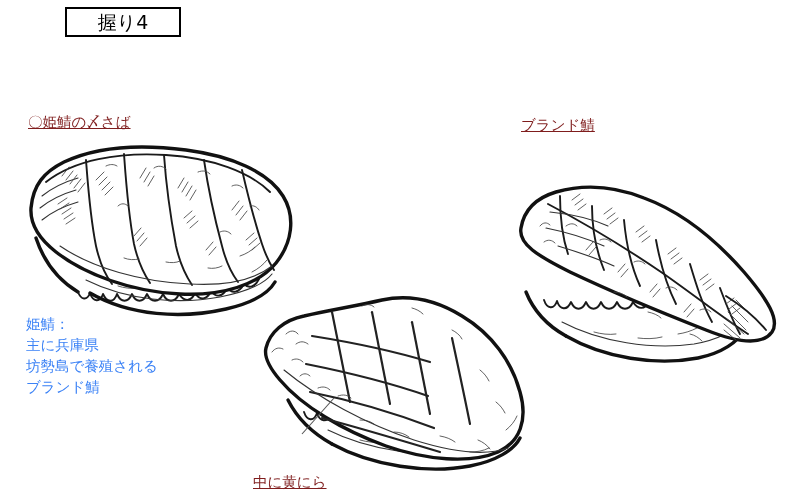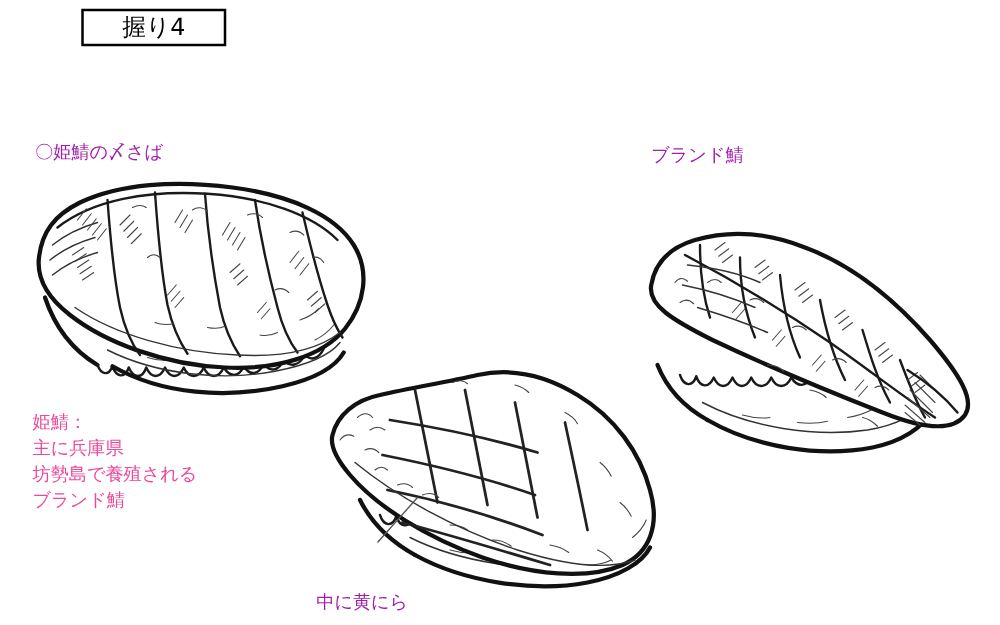--- a/index.html
+++ b/index.html
@@ -40,34 +40,35 @@
     margin-left: 48px;
   }
   .title-text {
     font-size: 19px;
     color: #000000;
     letter-spacing: 0px;
     line-height: 1;
   }
   .label {
     position: absolute;
-    color: #a21caf;
+    color: #7f1d1d;
     font-size: 14.5px;
     line-height: 1.42;
     white-space: pre;
+    text-decoration: underline;
   }
   #label-saba   { left: 28px;  top: 112px; }
   #label-ebi    { left: 521px; top: 115px; }
   #label-karei  { left: 305px; top: 247px; }
   #label-nira   { left: 253px; top: 436px; margin-top: 36px; }
   .caption {
     position: absolute;
     left: 26px;
-    top: 328px;
-    color: #ec4899;
+    top: 314px;
+    color: #3b82f6;
     font-size: 14.5px;
     line-height: 1.45;
     white-space: pre;
   }
 </style>
 </head>
 <body>
 
 <div id="page">
 

